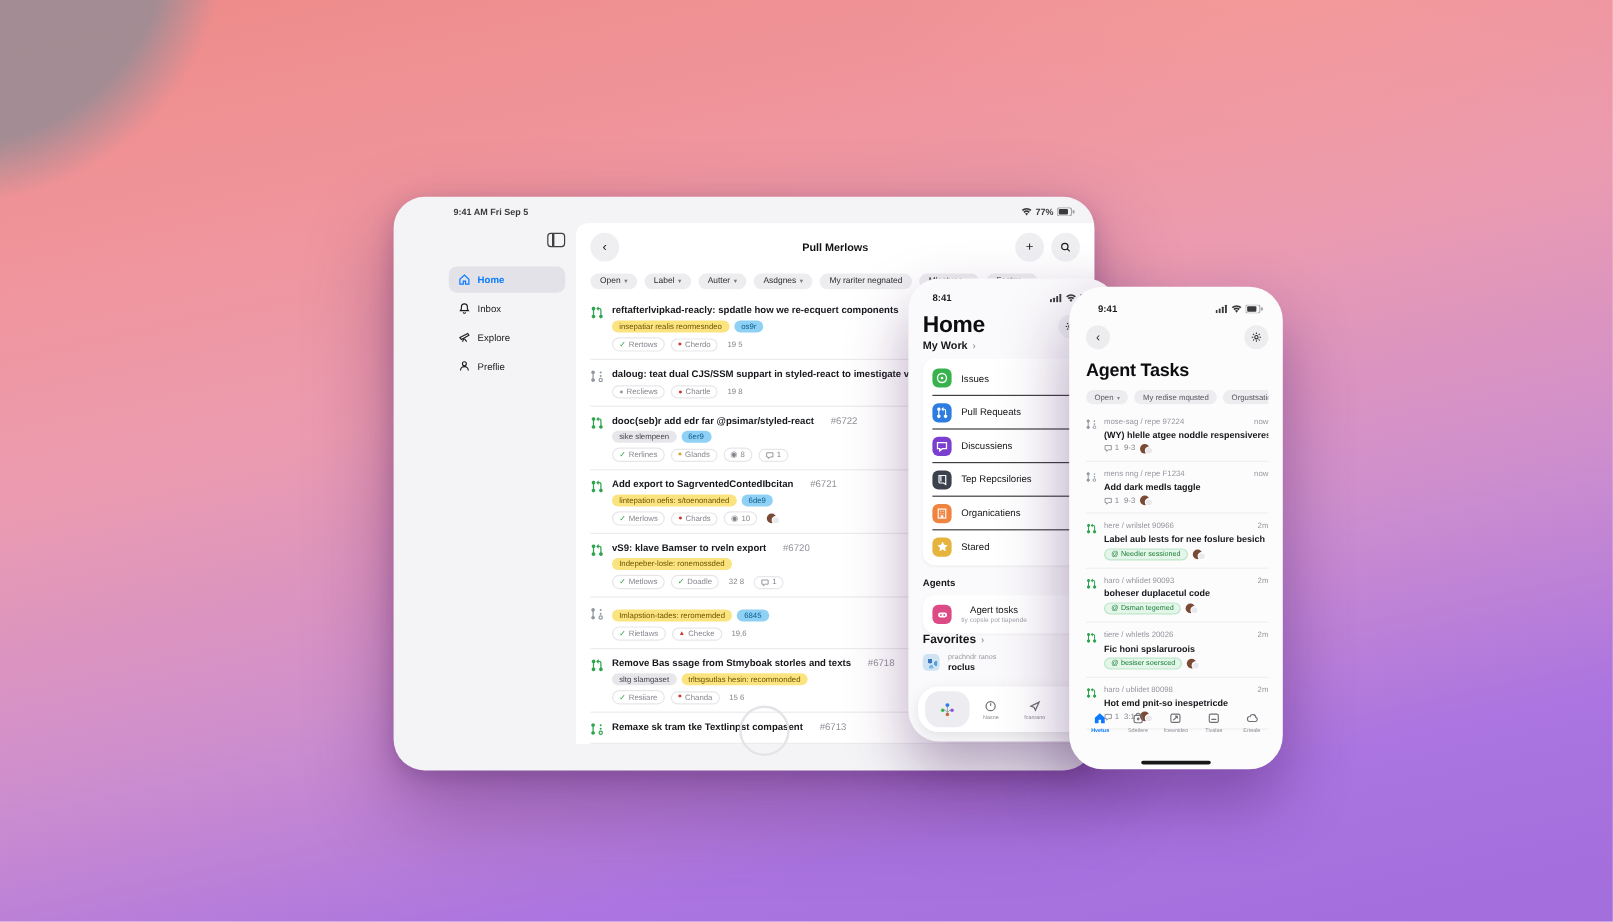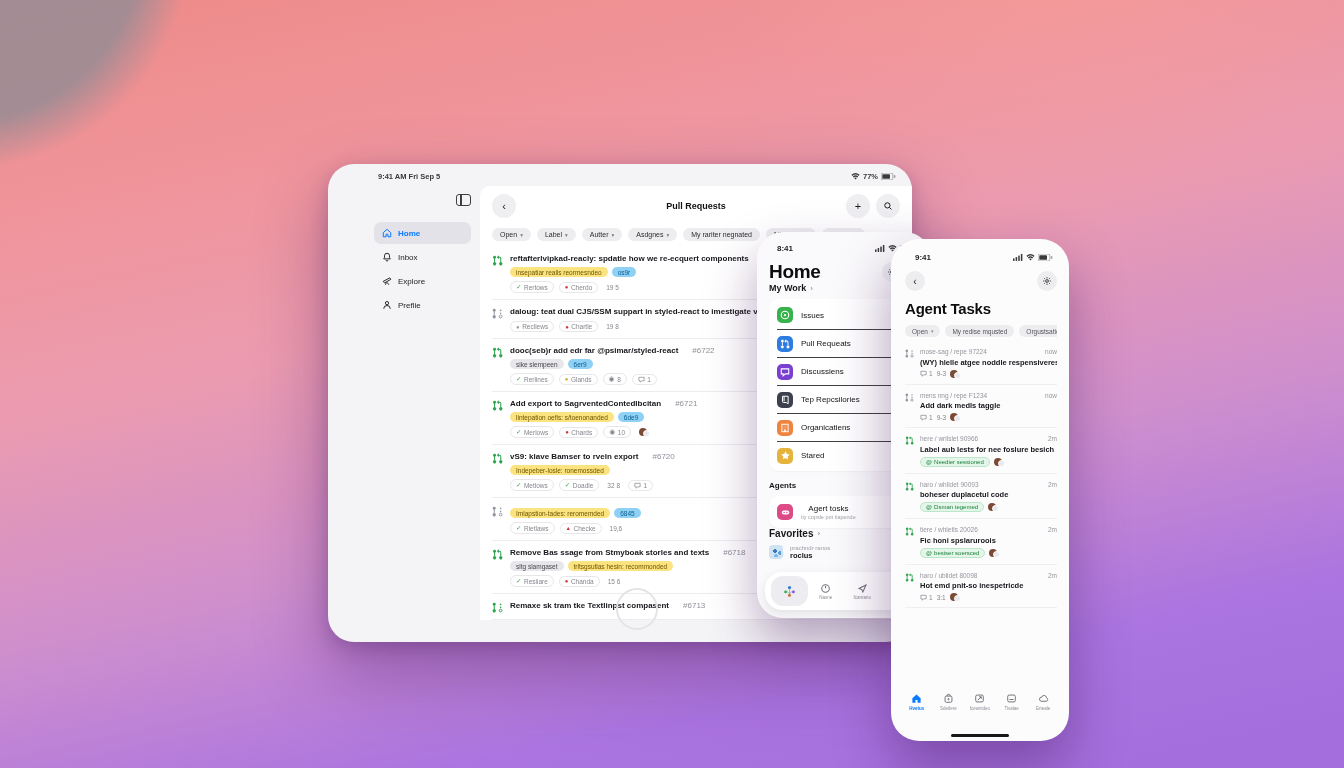--- a/index.html
+++ b/index.html
@@ -94,21 +94,21 @@
       radial-gradient(circle 2px at 4px 4px,#3a77c2 95%,transparent), radial-gradient(circle 2px at 9px 6px,#57a0e0 95%,transparent),
       radial-gradient(circle 2px at 5px 9px,#79b8e8 95%,transparent); }
   .fav-owner{ font-size:6px; color:#9a9aa2; } .fav-name{ font-size:7.5px; font-weight:bold; color:#141417; }
   .tabbar1{ position:absolute; left:8px; right:8px; bottom:8px; height:38px; background:#fff; border-radius:17px;
             box-shadow:0 4px 12px rgba(0,0,0,.10); display:flex; align-items:center; padding:0 6px; }
   .t1{ flex:1; display:flex; flex-direction:column; align-items:center; justify-content:center; gap:1px;
        color:#8e8e96; font-size:4.5px; height:30px; }
   .t1.sel{ background:#ececf1; border-radius:12px; }
 
   
-  .phone2{ left:891px; top:239px; width:178px; height:502px; border-radius:28px; z-index:3; background:#fdfcfd;
+  .phone2{ left:891px; top:239px; width:178px; height:402px; border-radius:28px; z-index:3; background:#fdfcfd;
            box-shadow:0 26px 56px rgba(60,20,90,.42); padding:10px 12px 0 14px; }
   .p2-nav{ display:flex; justify-content:space-between; margin-top:9px; }
   .p2-title{ font-size:15px; font-weight:bold; color:#0d0d0f; margin-top:9px; letter-spacing:-.2px; }
   .p2-chips{ display:flex; gap:5px; margin-top:8px; overflow:hidden; white-space:nowrap; }
   .p2-chip{ background:#ededf0; border-radius:99px; padding:2.5px 7px; font-size:6.5px; color:#55555c; flex:none;
             display:flex; gap:3px; align-items:center; }
   .tasks{ margin-top:4px; }
   .task{ display:flex; gap:6px; padding:7px 0 6px 0; border-bottom:1px solid #efeff1; }
   .task-ic{ width:9px; padding-top:1px; flex:none; }
   .task-main{ flex:1; min-width:0; }
@@ -186,21 +186,21 @@
                 <circle cx="8" cy="5" r="2.6"></circle>
                 <path d="M2.8 14a5.2 5.2 0 0 1 10.4 0"></path>
               </svg>
             </span>
     <span>Preflie</span>
   </div>
         </div>
     </div>
     <div class="main">
       <div class="navbar">
-        <div class="nav-title">Pull Requests</div>
+        <div class="nav-title">Pull Merlows</div>
         <div class="circ" style="z-index:1;font-size:11px;">‹</div>
         <div class="nav-right">
           <div class="circ" style="font-size:11px;">+</div>
           <div class="circ">
               <span class="js-mag">
                 <svg width="10" height="10" viewBox="0 0 16 16" fill="none" stroke="#1c1c1e" stroke-width="1.6">
                   <circle cx="7" cy="7" r="4.2"></circle>
                   <path d="m10.2 10.2 3.3 3.3"></path>
                 </svg>
               </span>

